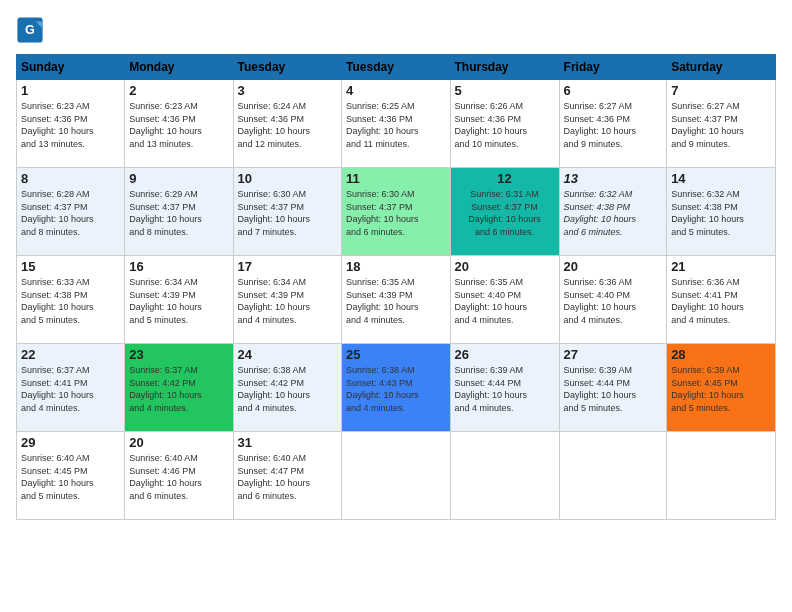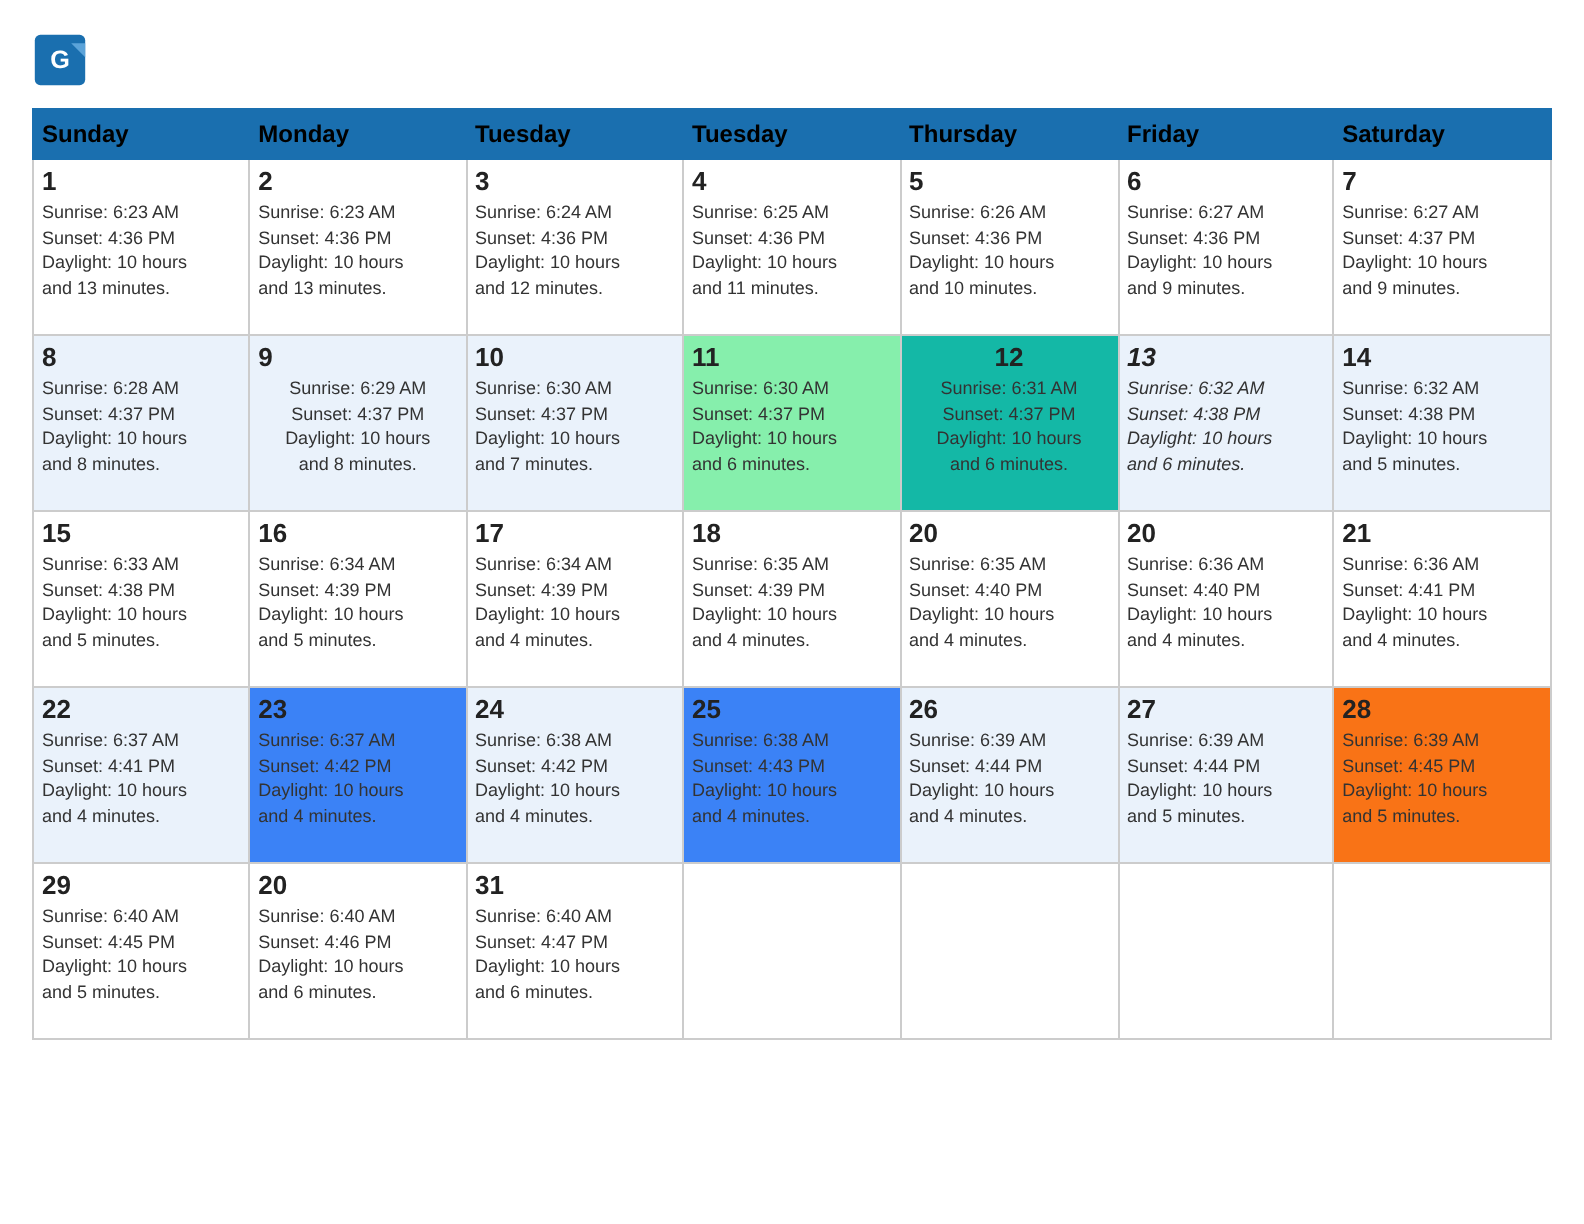--- a/index.html
+++ b/index.html
@@ -186,21 +186,21 @@
         <tr>
           <td style="background-color: rgb(234, 242, 251);">
             <span class="day-num">8</span>
             <div class="day-info" style="white-space: pre-line;">Sunrise: 6:28 AM
 Sunset: 4:37 PM
 Daylight: 10 hours
 and 8 minutes.</div>
           </td>
           <td style="background-color: rgb(234, 242, 251);">
             <span class="day-num">9</span>
-            <div class="day-info" style="white-space: pre-line; text-align: center;">Sunrise: 6:29 AM
+            <div class="day-info" style="white-space: pre-line;">Sunrise: 6:29 AM
 Sunset: 4:37 PM
 Daylight: 10 hours
 and 8 minutes.</div>
           </td>
           <td style="background-color: rgb(234, 242, 251);">
             <span class="day-num">10</span>
             <div class="day-info" style="white-space: pre-line;">Sunrise: 6:30 AM
 Sunset: 4:37 PM
 Daylight: 10 hours
 and 7 minutes.</div>
@@ -286,21 +286,21 @@
           </td>
         </tr>
         <tr>
           <td style="background-color: rgb(234, 242, 251);">
             <span class="day-num">22</span>
             <div class="day-info" style="white-space: pre-line;">Sunrise: 6:37 AM
 Sunset: 4:41 PM
 Daylight: 10 hours
 and 4 minutes.</div>
           </td>
-          <td style="background-color: #3b82f6;">
+          <td style="background-color: #22c55e;">
             <span class="day-num">23</span>
             <div class="day-info" style="white-space: pre-line;">Sunrise: 6:37 AM
 Sunset: 4:42 PM
 Daylight: 10 hours
 and 4 minutes.</div>
           </td>
           <td style="background-color: rgb(234, 242, 251);">
             <span class="day-num">24</span>
             <div class="day-info" style="white-space: pre-line;">Sunrise: 6:38 AM
 Sunset: 4:42 PM

